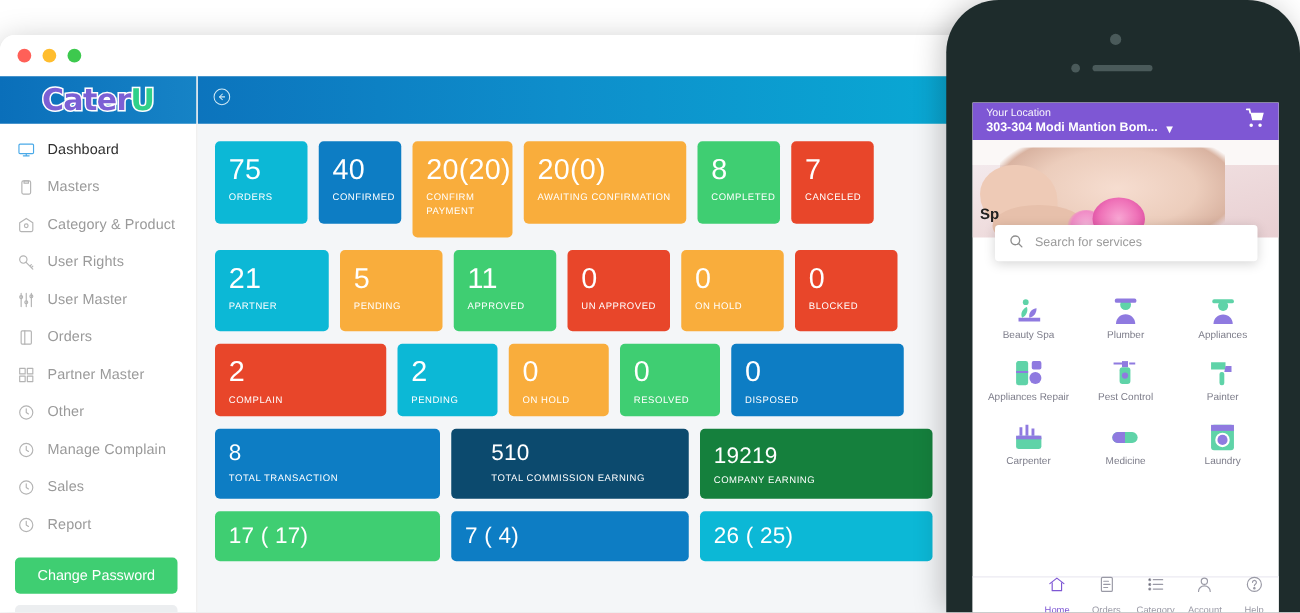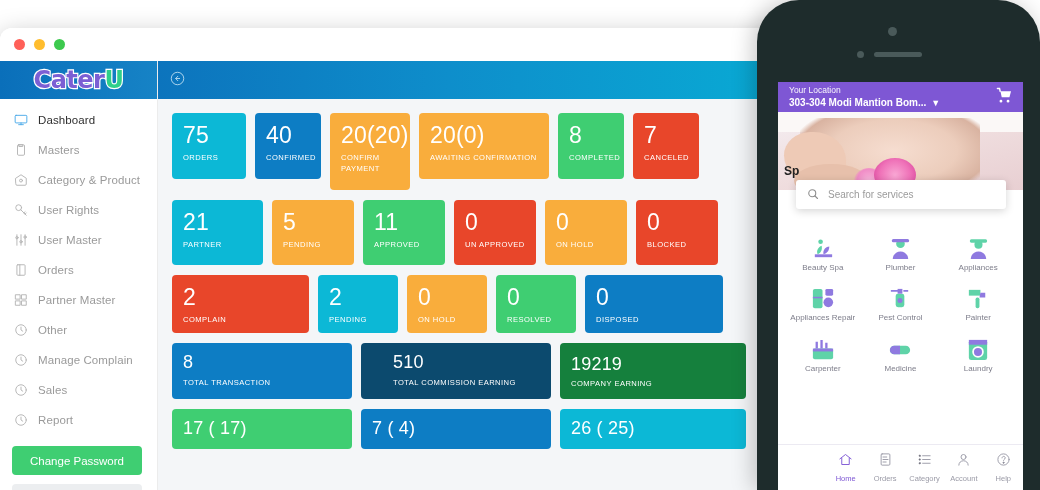--- a/index.html
+++ b/index.html
@@ -148,21 +148,21 @@
   .grid {
     position: absolute; left: 0; top: 133px; width: 245px;
     display: grid; grid-template-columns: repeat(3,1fr); row-gap: 2px;
     padding: 16px 6px 0 6px;
   }
   .gcell { display:flex; flex-direction: column; align-items: center; gap: 1px; padding: 5px 0 6px; }
   .gcell .glabel { font-size: 8px; color: #7d7d8a; text-align: center; line-height: 1.3; }
   .gicon { width: 26px; height: 26px; }
 
   .tabbar {
-    position: absolute; left: 0; bottom: 0; width: 245px; height: 46px;
+    position: absolute; left: 0; bottom: 0; width: 245px; height: 29px;
     background: #fff; border-top: 1px solid #eceaf2;
     display: flex; align-items: center; padding-left: 48px;
   }
   .tab { flex: 1; display: flex; flex-direction: column; align-items: center; gap: 3px; }
   .tab .tlabel { font-size: 7.5px; color: #9a9aa6; }
   .tab.active .tlabel { color: #7e57d4; }
   .tab svg { stroke: #9a9aa6; fill: none; stroke-width: 1.5; }
   .tab.active svg { stroke: #7e57d4; }
 </style>
 </head>

